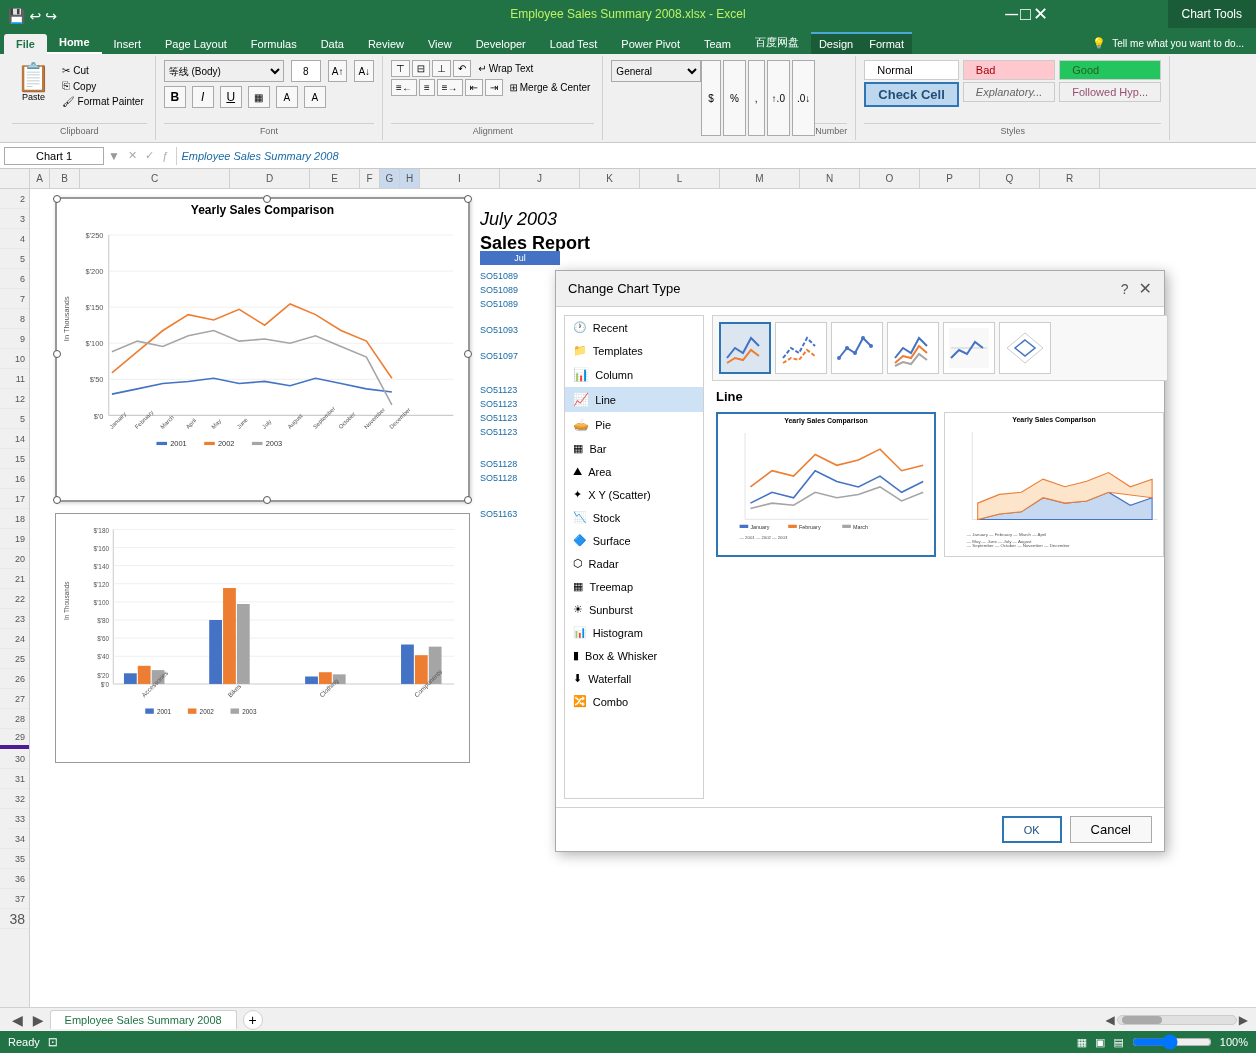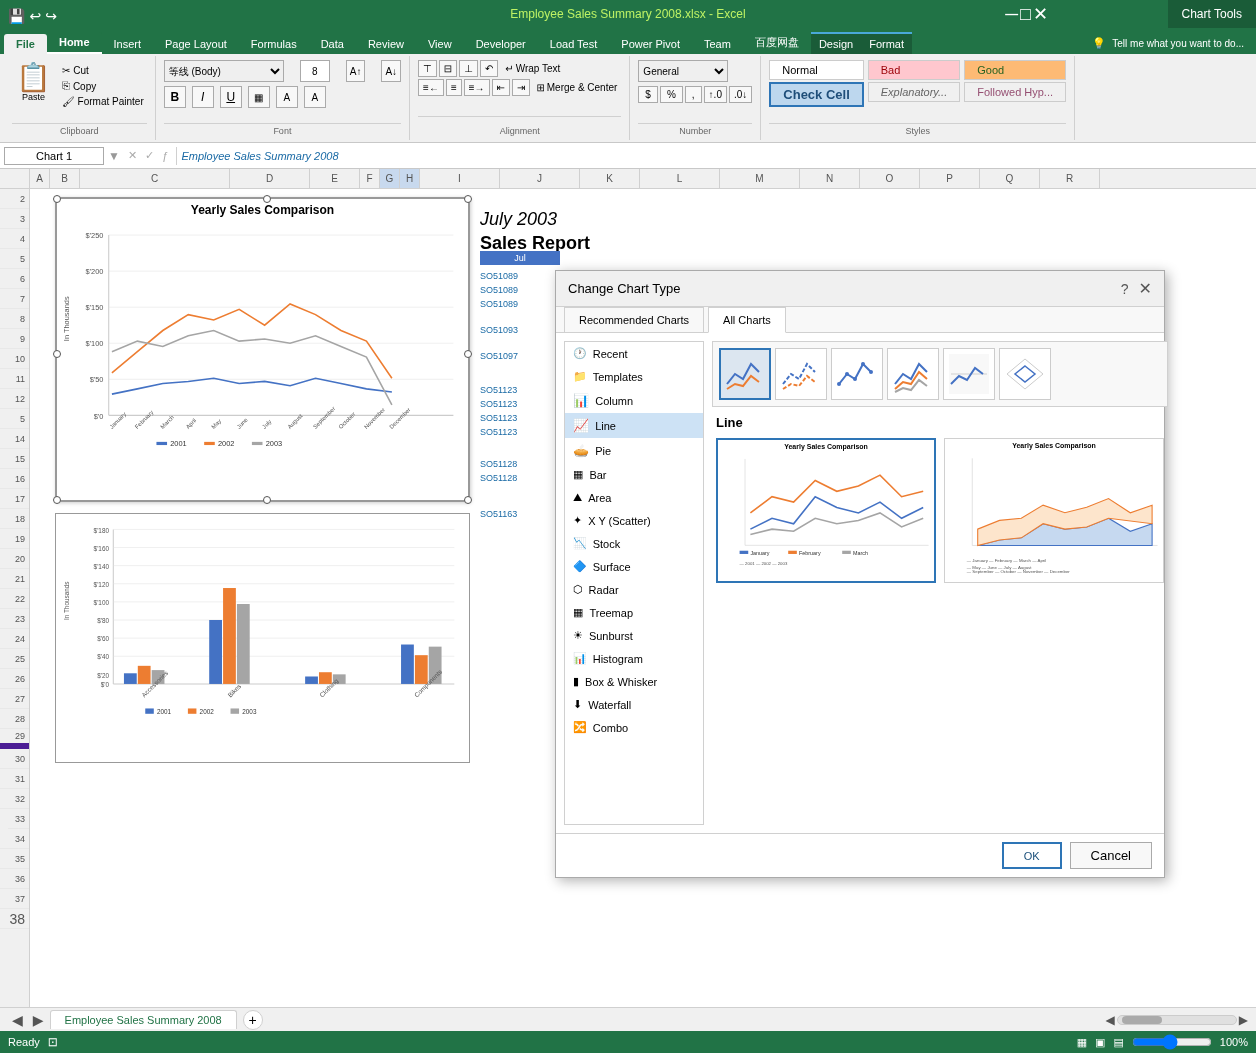--- a/index.html
+++ b/index.html
@@ -85,21 +85,21 @@
             <div style="display:flex; align-items:center; gap:3px; cursor:pointer; font-size:10px; padding:1px 3px;">
               <span>🖌</span>
               <span>Format Painter</span>
             </div>
           </div>
         </div>
         <div style="font-size:9px; color:#666; text-align:center; border-top:1px solid #d0d0d0; padding-top:2px;">Clipboard</div>
       </div>
 
       <div style="border-right:1px solid #d0d0d0; padding:4px 8px; display:flex; flex-direction:column; min-width:160px;">
-        <div style="display:flex; gap:16px; margin-bottom:4px;">
+        <div style="display:flex; gap:7px; margin-bottom:4px;">
           <select style="font-size:10px; width:120px; height:22px; border:1px solid #aaa;">
             <option>等线 (Body)</option>
           </select>
           <input type="text" style="width: 30px; height: 22px; font-size: 10px; border: 1px solid rgb(170, 170, 170); text-align: center;" value="8">
           <button style="font-size:10px; height:22px; padding:0 3px; border:1px solid #aaa; background:#f8f8f8;">A↑</button>
           <button style="font-size:10px; height:22px; padding:0 3px; border:1px solid #aaa; background:#f8f8f8;">A↓</button>
         </div>
         <div style="display:flex; gap:6px; align-items:center;">
           <button style="font-weight:bold; font-size:12px; width:22px; height:22px; border:1px solid #aaa; background:#f8f8f8; cursor:pointer;">B</button>
           <button style="font-style:italic; font-size:12px; width:22px; height:22px; border:1px solid #aaa; background:#f8f8f8; cursor:pointer;">I</button>
@@ -126,24 +126,24 @@
           <button style="font-size:10px; padding:2px 4px; border:1px solid #aaa; background:#f8f8f8; cursor:pointer;">≡←</button>
           <button style="font-size:10px; padding:2px 4px; border:1px solid #aaa; background:#f8f8f8; cursor:pointer;">≡</button>
           <button style="font-size:10px; padding:2px 4px; border:1px solid #aaa; background:#f8f8f8; cursor:pointer;">≡→</button>
           <button style="font-size:10px; padding:2px 4px; border:1px solid #aaa; background:#f8f8f8; cursor:pointer;">⇤</button>
           <button style="font-size:10px; padding:2px 4px; border:1px solid #aaa; background:#f8f8f8; cursor:pointer;">⇥</button>
           <div style="display:flex; align-items:center; gap:2px; cursor:pointer; font-size:10px; padding:2px 4px;">
             <span>⊞</span>
             <span>Merge &amp; Center</span>
           </div>
         </div>
-        <div style="font-size:9px; color:#666; text-align:center; border-top:1px solid #d0d0d0; padding-top:9px; margin-top:auto;">Alignment</div>
-      </div>
-
-      <div style="border-right:1px solid #d0d0d0; padding:4px 8px; display:flex; flex-direction:column; min-width:100px;">
+        <div style="font-size:9px; color:#666; text-align:center; border-top:1px solid #d0d0d0; padding-top:2px; margin-top:auto;">Alignment</div>
+      </div>
+
+      <div style="border-right:1px solid #d0d0d0; padding:4px 8px; display:flex; flex-direction:row; min-width:100px;">
         <select style="font-size:10px; width:90px; height:22px; border:1px solid #aaa; margin-bottom:4px;">
           <option>General</option>
         </select>
         <div style="display:flex; gap:2px;">
           <button style="font-size:10px; padding:2px 6px; border:1px solid #aaa; background:#f8f8f8;">$</button>
           <button style="font-size:10px; padding:2px 6px; border:1px solid #aaa; background:#f8f8f8;">%</button>
           <button style="font-size:10px; padding:2px 6px; border:1px solid #aaa; background:#f8f8f8;">,</button>
           <button style="font-size:10px; padding:2px 4px; border:1px solid #aaa; background:#f8f8f8;">↑.0</button>
           <button style="font-size:10px; padding:2px 4px; border:1px solid #aaa; background:#f8f8f8;">.0↓</button>
         </div>
@@ -154,21 +154,21 @@
         <div style="display:flex; gap:4px; flex:1; align-items:flex-start;">
           <div style="display:flex; flex-direction:column; gap:2px;">
             <div style="padding:3px 12px; font-size:11px; border:1px solid #ccc; cursor:pointer; background:white; min-width:80px;">Normal</div>
             <div style="padding:3px 12px; font-size:13px; border:2px solid #2e75b6; cursor:pointer; background:#bdd7ee; color:#1f4e79; font-weight:bold; min-width:80px;">Check Cell</div>
           </div>
           <div style="display:flex; flex-direction:column; gap:2px;">
             <div style="padding:3px 12px; font-size:11px; border:1px solid #ccc; cursor:pointer; background:#ffc7ce; color:#9c0006; min-width:70px;">Bad</div>
             <div style="padding:3px 12px; font-size:11px; border:1px solid #ccc; cursor:pointer; color:#666; font-style:italic; min-width:70px;">Explanatory...</div>
           </div>
           <div style="display:flex; flex-direction:column; gap:2px;">
-            <div style="padding:3px 12px; font-size:11px; border:1px solid #ccc; cursor:pointer; background:#fdba74; color:#276221; min-width:70px;">Good</div>
+            <div style="padding:3px 12px; font-size:11px; border:1px solid #ccc; cursor:pointer; background:#22c55e; color:#276221; min-width:70px;">Good</div>
             <div style="padding:3px 12px; font-size:11px; border:1px solid #ccc; cursor:pointer; color:#954f72; min-width:70px;">Followed Hyp...</div>
           </div>
         </div>
         <div style="font-size:9px; color:#666; text-align:center; border-top:1px solid #d0d0d0; padding-top:2px;">Styles</div>
       </div>
     </div>
   </div>
 
   <div style="background:white; border-bottom:1px solid #c8c8c8; display:flex; align-items:center; height:26px; padding:0 4px; gap:4px;">
     <input type="text" value="Chart 1" style="width: 100px; border: 1px solid rgb(170, 170, 170); padding: 2px 6px; font-size: 11px; text-align: center;">
@@ -228,21 +228,21 @@
       <div style="height:20px; border-bottom:1px solid #e8e8e8; font-size:9px; color:#555; display:flex; align-items:center; justify-content:flex-end; padding-right:4px;">19</div>
       <div style="height:20px; border-bottom:1px solid #e8e8e8; font-size:9px; color:#555; display:flex; align-items:center; justify-content:flex-end; padding-right:4px;">20</div>
       <div style="height:20px; border-bottom:1px solid #e8e8e8; font-size:9px; color:#555; display:flex; align-items:center; justify-content:flex-end; padding-right:4px;">21</div>
       <div style="height:20px; border-bottom:1px solid #e8e8e8; font-size:9px; color:#555; display:flex; align-items:center; justify-content:flex-end; padding-right:4px;">22</div>
       <div style="height:20px; border-bottom:1px solid #e8e8e8; font-size:9px; color:#555; display:flex; align-items:center; justify-content:flex-end; padding-right:4px;">23</div>
       <div style="height:20px; border-bottom:1px solid #e8e8e8; font-size:9px; color:#555; display:flex; align-items:center; justify-content:flex-end; padding-right:4px;">24</div>
       <div style="height:20px; border-bottom:1px solid #e8e8e8; font-size:9px; color:#555; display:flex; align-items:center; justify-content:flex-end; padding-right:4px;">25</div>
       <div style="height:20px; border-bottom:1px solid #e8e8e8; font-size:9px; color:#555; display:flex; align-items:center; justify-content:flex-end; padding-right:4px;">26</div>
       <div style="height:20px; border-bottom:1px solid #e8e8e8; font-size:9px; color:#555; display:flex; align-items:center; justify-content:flex-end; padding-right:4px;">27</div>
       <div style="height:20px; border-bottom:1px solid #e8e8e8; font-size:9px; color:#555; display:flex; align-items:center; justify-content:flex-end; padding-right:4px;">28</div>
-      <div style="height:20px; border-bottom:6px solid #4c1d95; font-size:9px; color:#555; display:flex; align-items:center; justify-content:flex-end; padding-right:4px;">29</div>
+      <div style="height:20px; border-bottom:4px solid #4c1d95; font-size:9px; color:#555; display:flex; align-items:center; justify-content:flex-end; padding-right:4px;">29</div>
       <div style="height:20px; border-bottom:1px solid #e8e8e8; font-size:9px; color:#555; display:flex; align-items:center; justify-content:flex-end; padding-right:4px;">30</div>
       <div style="height:20px; border-bottom:1px solid #e8e8e8; font-size:9px; color:#555; display:flex; align-items:center; justify-content:flex-end; padding-right:4px;">31</div>
       <div style="height:20px; border-bottom:1px solid #e8e8e8; font-size:9px; color:#555; display:flex; align-items:center; justify-content:flex-end; padding-right:4px;">32</div>
       <div style="height:20px; border-bottom:1px solid #e8e8e8; font-size:9px; color:#555; display:flex; align-items:center; justify-content:flex-end; padding-right:4px;margin-left:8px;">33</div>
       <div style="height:20px; border-bottom:1px solid #e8e8e8; font-size:9px; color:#555; display:flex; align-items:center; justify-content:flex-end; padding-right:4px;">34</div>
       <div style="height:20px; border-bottom:1px solid #e8e8e8; font-size:9px; color:#555; display:flex; align-items:center; justify-content:flex-end; padding-right:4px;">35</div>
       <div style="height:20px; border-bottom:1px solid #e8e8e8; font-size:9px; color:#555; display:flex; align-items:center; justify-content:flex-end; padding-right:4px;">36</div>
       <div style="height:20px; border-bottom:1px solid #e8e8e8; font-size:9px; color:#555; display:flex; align-items:center; justify-content:flex-end; padding-right:4px;">37</div>
       <div style="height:20px; border-bottom:1px solid #e8e8e8; font-size:14px; color:#555; display:flex; align-items:center; justify-content:flex-end; padding-right:4px;">38</div>
     </div>
@@ -419,24 +419,20 @@
     <div style="position:absolute; top:270px; left:555px; background:white; border:1px solid #aaa; box-shadow:3px 3px 12px rgba(0,0,0,0.3); width:610px;">
 
       <div style="background:#f0f0f0; border-bottom:1px solid #d0d0d0; padding:8px 12px; display:flex; justify-content:space-between; align-items:center;">
         <span style="font-size:13px;text-align:center;">Change Chart Type</span>
         <div style="display:flex; gap:10px; align-items:center;">
           <span style="color:#555; cursor:pointer; font-size:14px;">?</span>
           <span style="color:#555; cursor:pointer; font-size:16px;">✕</span>
         </div>
       </div>
 
-      <div style="display:flex; border-bottom:1px solid #d0d0d0; padding:0 8px; background:#f8f8f8;">
-        <div style="padding:6px 14px; font-size:11px; cursor:pointer; border:1px solid #d0d0d0; margin-bottom:-1px; background:#f8f8f8;">Recommended Charts</div>
-        <div style="padding:6px 14px; font-size:11px; cursor:pointer; border:1px solid #d0d0d0; border-bottom:1px solid white; margin-bottom:-1px; background:white; margin-left:4px;">All Charts</div>
-      </div>
 
       <div style="display:flex; padding:8px; gap:8px; min-height:500px;">
 
         <div style="width:140px; border:1px solid #d0d0d0; overflow-y:auto; flex-shrink:0;">
           <div style="display:flex; align-items:center; gap:6px; padding:5px 8px; cursor:pointer; font-size:11px;">
             <span>🕐</span>
               <span>Recent</span>
           </div>
           <div style="display:flex; align-items:center; gap:6px; padding:5px 8px; cursor:pointer; font-size:11px;">
             <span>📁</span>

